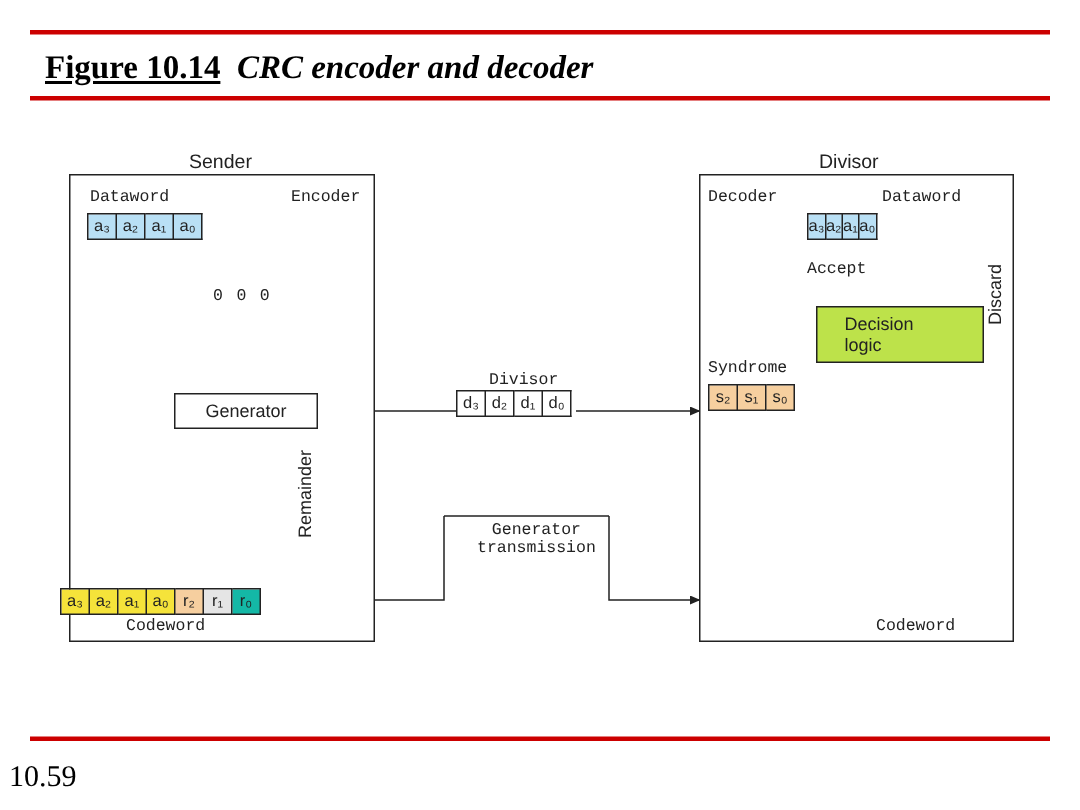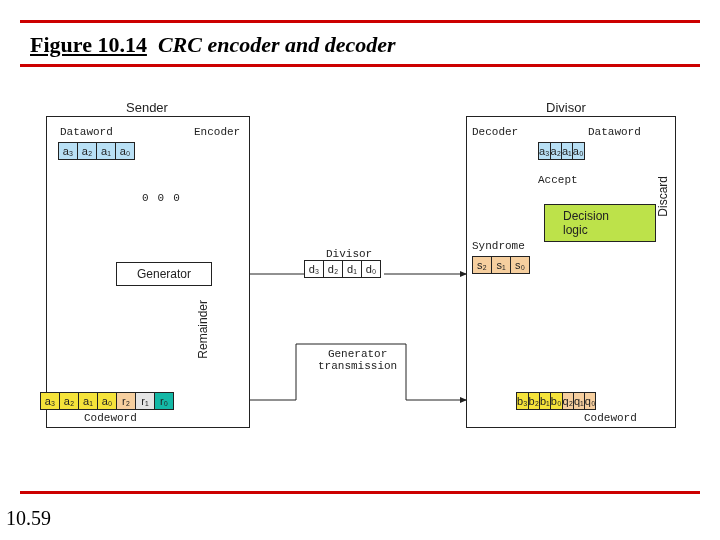--- a/index.html
+++ b/index.html
@@ -185,31 +185,18 @@
       <tbody>
         <tr>
     <td>s₂</td>
     <td>s₁</td>
     <td>s₀</td>
   </tr>
       </tbody>
     </table>
 
 
-  <table class="abs cells" style="left:470px; top:292px">
-      <tbody>
-        <tr>
-    <td style="background:#f5e33a">b₃</td>
-    <td style="background:#f5e33a">b₂</td>
-    <td style="background:#f5e33a">b₁</td>
-    <td style="background:#f5e33a">b₀</td>
-    <td style="background:#f6cf9f">q₂</td>
-    <td style="background:#f6cf9f">q₁</td>
-    <td style="background:#f6cf9f">q₀</td>
-  </tr>
-      </tbody>
-    </table>
   <div class="abs small" style="left:538px; top:312px">Codeword</div>
 
 </div>
 
 <div class="rule" style="bottom:46px"></div>
 <div class="page-num">10.59</div>
 
 </body></html>

